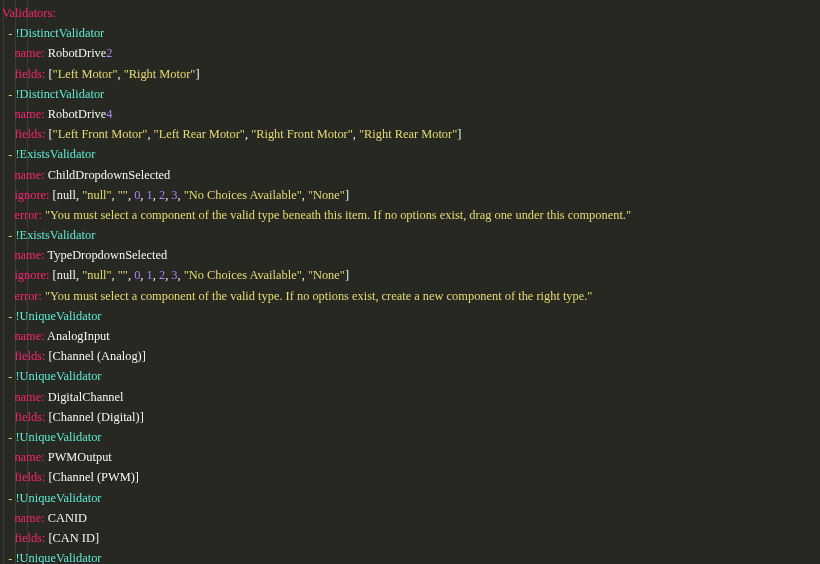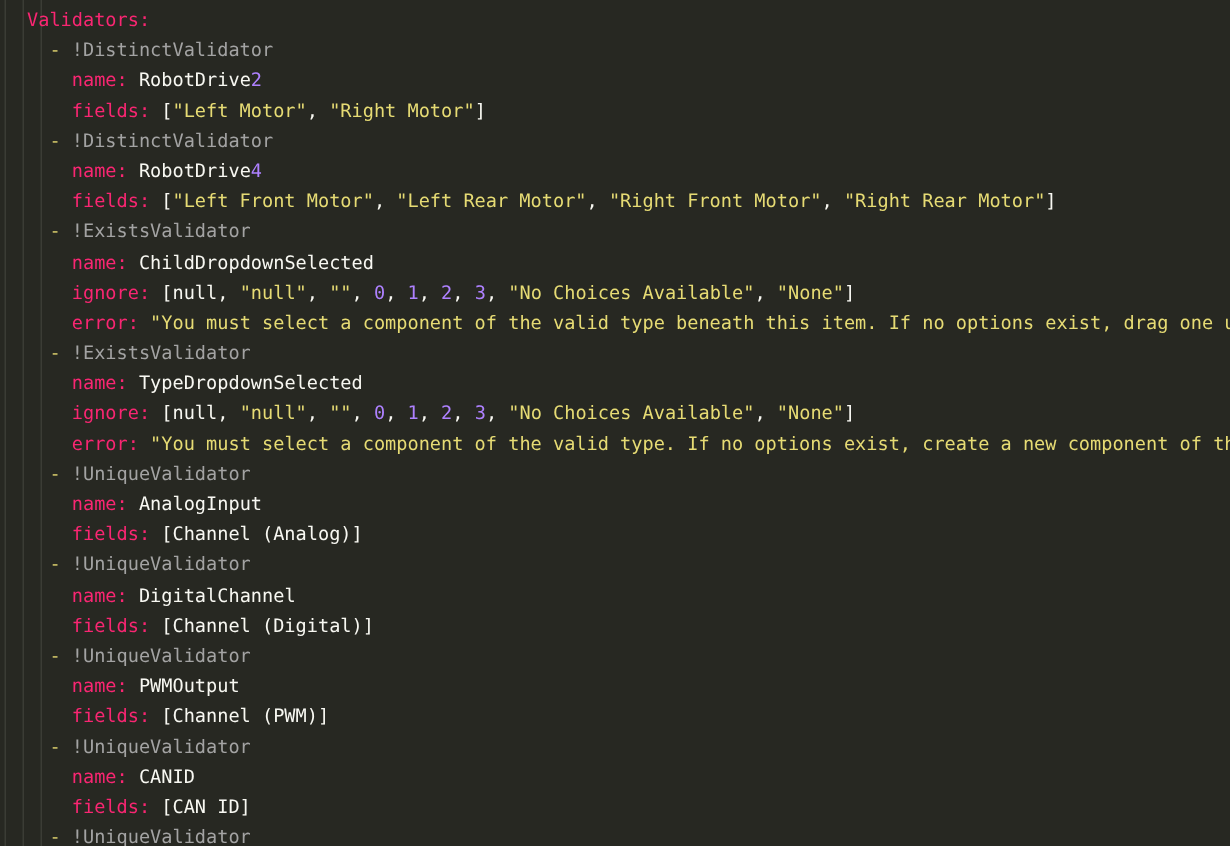--- a/index.html
+++ b/index.html
@@ -41,25 +41,26 @@
     width: 820px;
     white-space: pre;
     font-size: 12.4px;
     line-height: 20.2px;
     letter-spacing: 0px;
   }
   .ln {
     white-space: pre;
     height: 20.2px;
     display: block;
-    padding-left: 18px;
+    padding-left: 2px;
+    font-family: Liberation Serif, serif;
   }
   
   .k   { color: #f92672; }            
-  .tag { color: #a3a3a3; }            
+  .tag { color: #5eead4; }            
   .dash{ color: #d4c96a; }            
   .str { color: #e6db74; }            
   .pln { color: #f8f8f2; margin-top: 44px; }            
   .num { color: #ae81ff; }            
 </style>
 </head>
 <body>
 
 <div id="editor">
 

